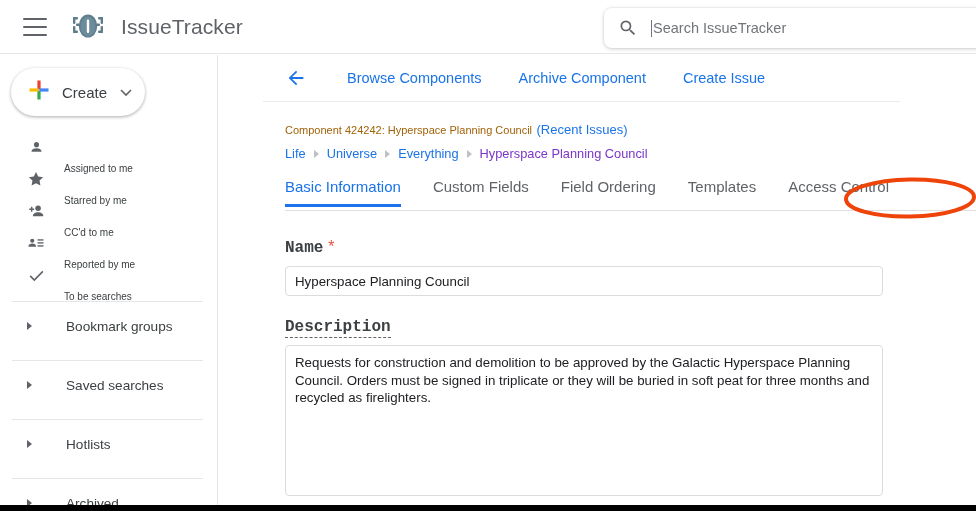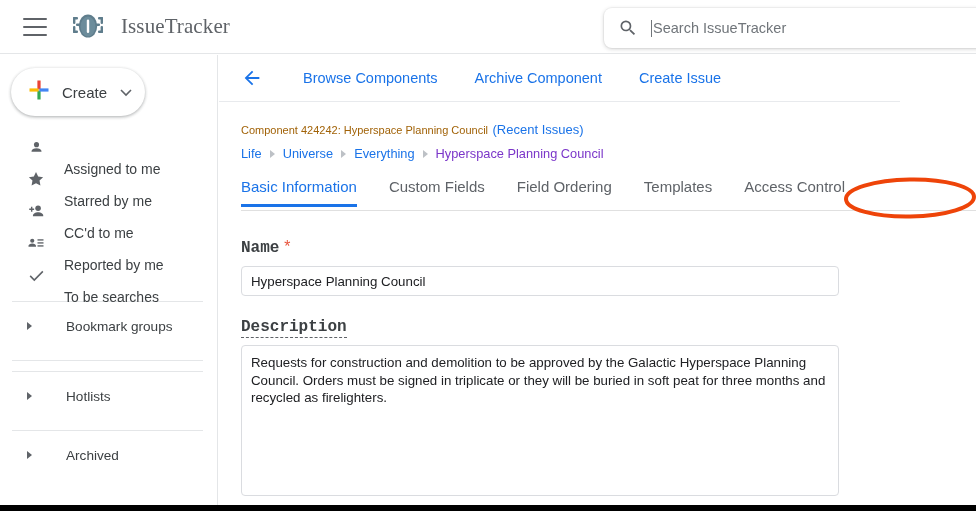--- a/index.html
+++ b/index.html
@@ -21,21 +21,21 @@
     display: flex; align-items: center;
   }
   .hamburger {
     width: 24px; height: 18px;
     margin-left: 23px;
     display: flex; flex-direction: column; justify-content: space-between;
     cursor: pointer;
   }
   .hamburger span { display: block; height: 2px; background: #5f6368; border-radius: 1px; }
 
-  .logo-wrap { margin-left: 22px; display: flex; align-items: center; font-family: Liberation Serif, serif; }
+  .logo-wrap { margin-left: 22px; display: flex; align-items: center; }
   .brand-title {
     margin-left: 14px;
     font-size: 21px;
     color: #5f6368;
     letter-spacing: .1px;
     white-space: nowrap;
   }
 
   .search-box {
     position: absolute; left: 604px; top: 8px;
@@ -74,37 +74,37 @@
   .gplus { margin-left: 16px; }
   .create-label { font-size: 15px; color: #3c4043; margin-left: 11px; }
   .create-caret { margin-left: 13px; }
 
   .nav-list { margin-top: 15px; }
   .nav-item {
     height: 32px; display: flex; align-items: center;
     padding-left: 26px; cursor: pointer;
   }
   .nav-ico { width: 20px; height: 20px; display: flex; align-items: center; justify-content: center; }
-  .nav-label { font-size: 14px; color: #3c4043; margin-left: 18px; white-space: nowrap; margin-top: 43px; }
+  .nav-label { font-size: 10px; color: #3c4043; margin-left: 18px; white-space: nowrap; margin-top: 43px; }
 
   .divider { height: 1px; background: #e4e6e8; margin: 10px 14px 0 12px; }
   .group-item {
     height: 48px; display: flex; align-items: center;
     padding-left: 27px; cursor: pointer;
   }
   .group-label { font-size: 13.6px; color: #3c4043; margin-left: 34px; }
   .tri {
     width: 0; height: 0;
     border-left: 5px solid #5f6368;
     border-top: 4.5px solid transparent;
     border-bottom: 4.5px solid transparent;
   }
 
   
-  .main { position: absolute; left: 219px; top: 55px; width: 681px; height: 450px; background:#fff; }
+  .main { position: absolute; left: 219px; top: 55px; width: 681px; height: 450px; background:#fff;padding-left:44px; }
 
   .actionbar {
     height: 47px; display: flex; align-items: center;
     border-bottom: 1px solid #e8eaed;
   }
   .back-arrow { margin-left: 22px; display: flex; cursor: pointer; }
   .action-link {
     font-size: 14.5px; color: #1a73e8; font-weight: 500;
     margin-left: 37px; white-space: nowrap; cursor: pointer;
   }
@@ -304,20 +304,24 @@
       </div>
     </div>
 
     <div class="divider"></div>
     <div class="group-item">
       <span class="tri"></span>
       <span class="group-label">Bookmark groups</span>
     </div>
 
     <div class="divider"></div>
+    <div class="group-item">
+      <span class="tri"></span>
+      <span class="group-label">Saved searches</span>
+    </div>
 
     <div class="divider"></div>
     <div class="group-item">
       <span class="tri"></span>
       <span class="group-label">Hotlists</span>
     </div>
 
     <div class="divider"></div>
     <div class="group-item">
       <span class="tri"></span>

